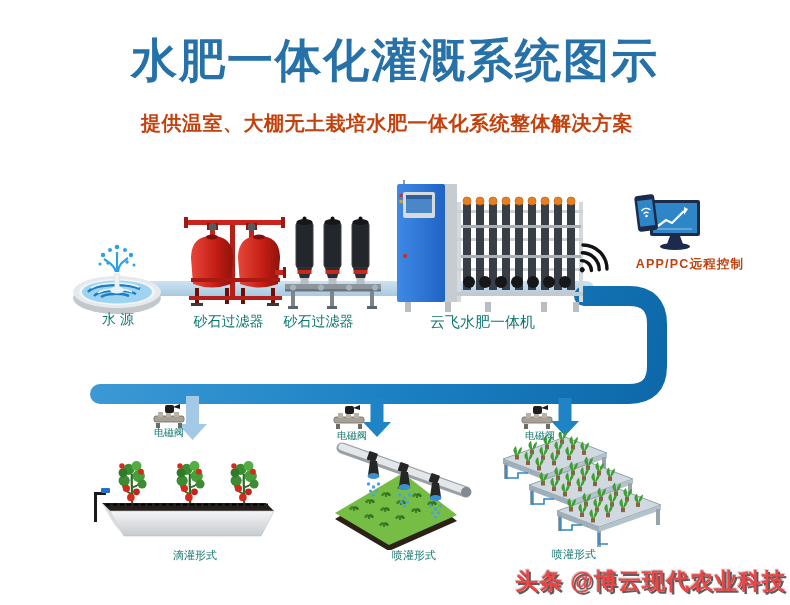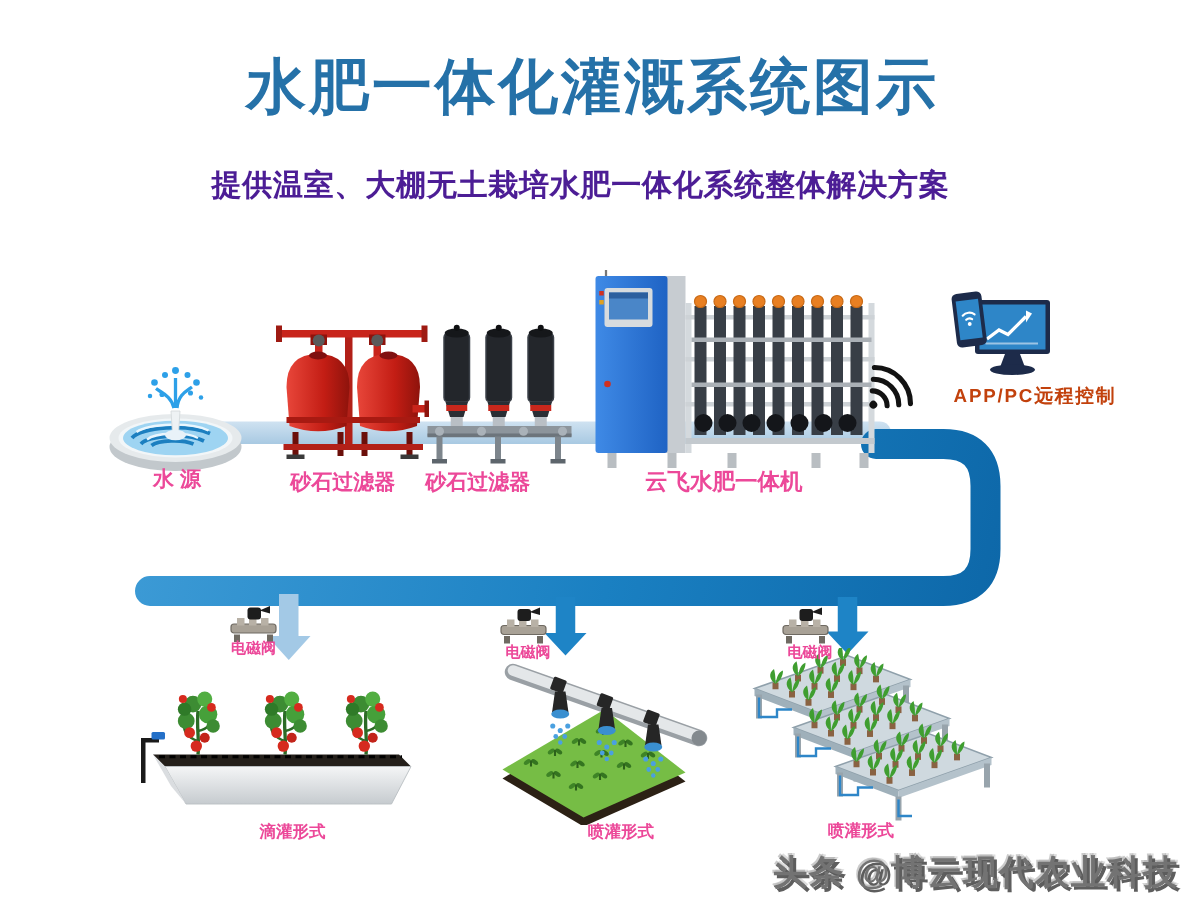--- a/index.html
+++ b/index.html
@@ -1,27 +1,27 @@
 <!DOCTYPE html>
 <html><head>
 <meta charset="utf-8">
 <style>
   html,body{margin:0;padding:0;background:#fff;}
   body{width:790px;height:605px;overflow:hidden;font-family:"Liberation Sans","DejaVu Sans",sans-serif;}
   .canvas{position:relative;width:790px;height:605px;background:#fff;}
   .abs{position:absolute;}
-  .title{left:0;right:0;top:30px;text-align:center;font-size:40px;font-weight:900;color:#2571a8;letter-spacing:2px;}
-  .subtitle{left:0;right:16px;top:110px;text-align:center;font-size:20px;font-weight:700;color:#4c1d95;letter-spacing:0.5px;}
-  .lbl{position:absolute;text-align:center;color:#ec4899;font-weight:700;line-height:1.1;}
+  .title{left:0;right:0;top:30px;text-align:center;font-size:46px;font-weight:900;color:#2571a8;letter-spacing:2px;}
+  .subtitle{left:0;right:16px;top:110px;text-align:center;font-size:20px;font-weight:700;color:#c2410c;letter-spacing:0.5px;}
+  .lbl{position:absolute;text-align:center;color:#0f766e;font-weight:400;line-height:1.1;}
   .lbl-node{font-size:14px;}
   .lbl-machine{font-size:15px;}
   .lbl-remote{font-size:12.5px;font-weight:600;color:#c2410c;letter-spacing:1.2px;}
   .lbl-valve{font-size:10px;}
   .lbl-irrig{font-size:11px;}
-  .watermark{position:absolute;right:4px;top:566px;font-size:23px;font-weight:700;color:#737373;letter-spacing:1px;
+  .watermark{position:absolute;right:4px;top:566px;font-size:23px;font-weight:700;color:#ef4444;letter-spacing:1px;
              text-shadow:2px 2px 0 rgba(85,85,85,.95),-1px -1px 0 rgba(160,160,160,.55),1px -1px 0 rgba(160,160,160,.35);}
   svg{display:block;}
   .z1{z-index:1;} .z2{z-index:2;}
 </style>
 </head>
 <body>
 
 <div class="canvas">
 
   <svg width="0" height="0" style="position:absolute" aria-hidden="true">

